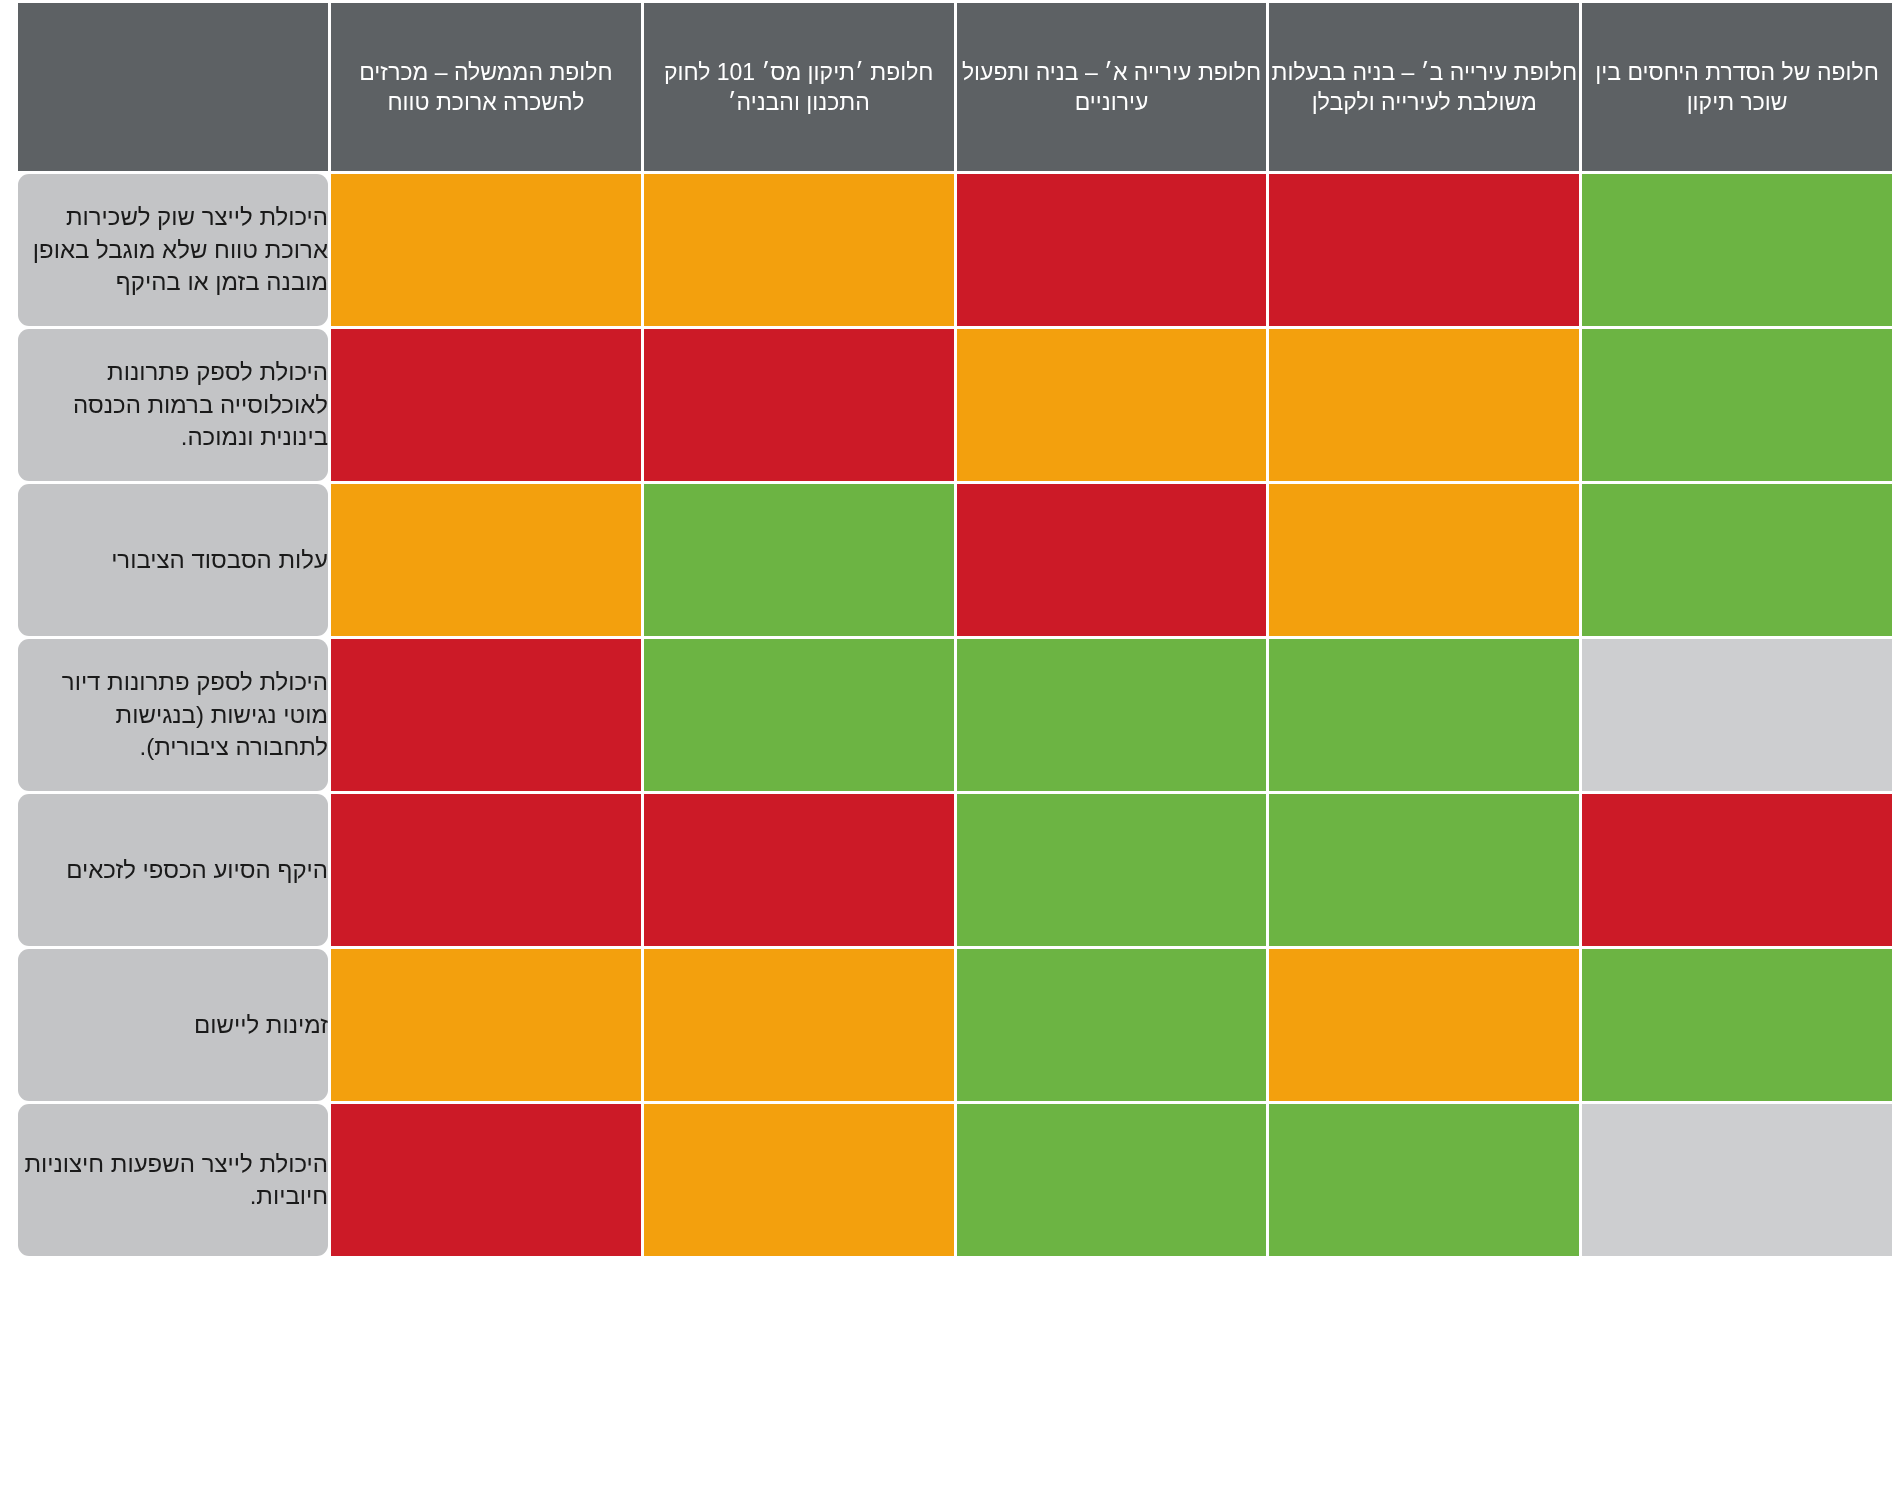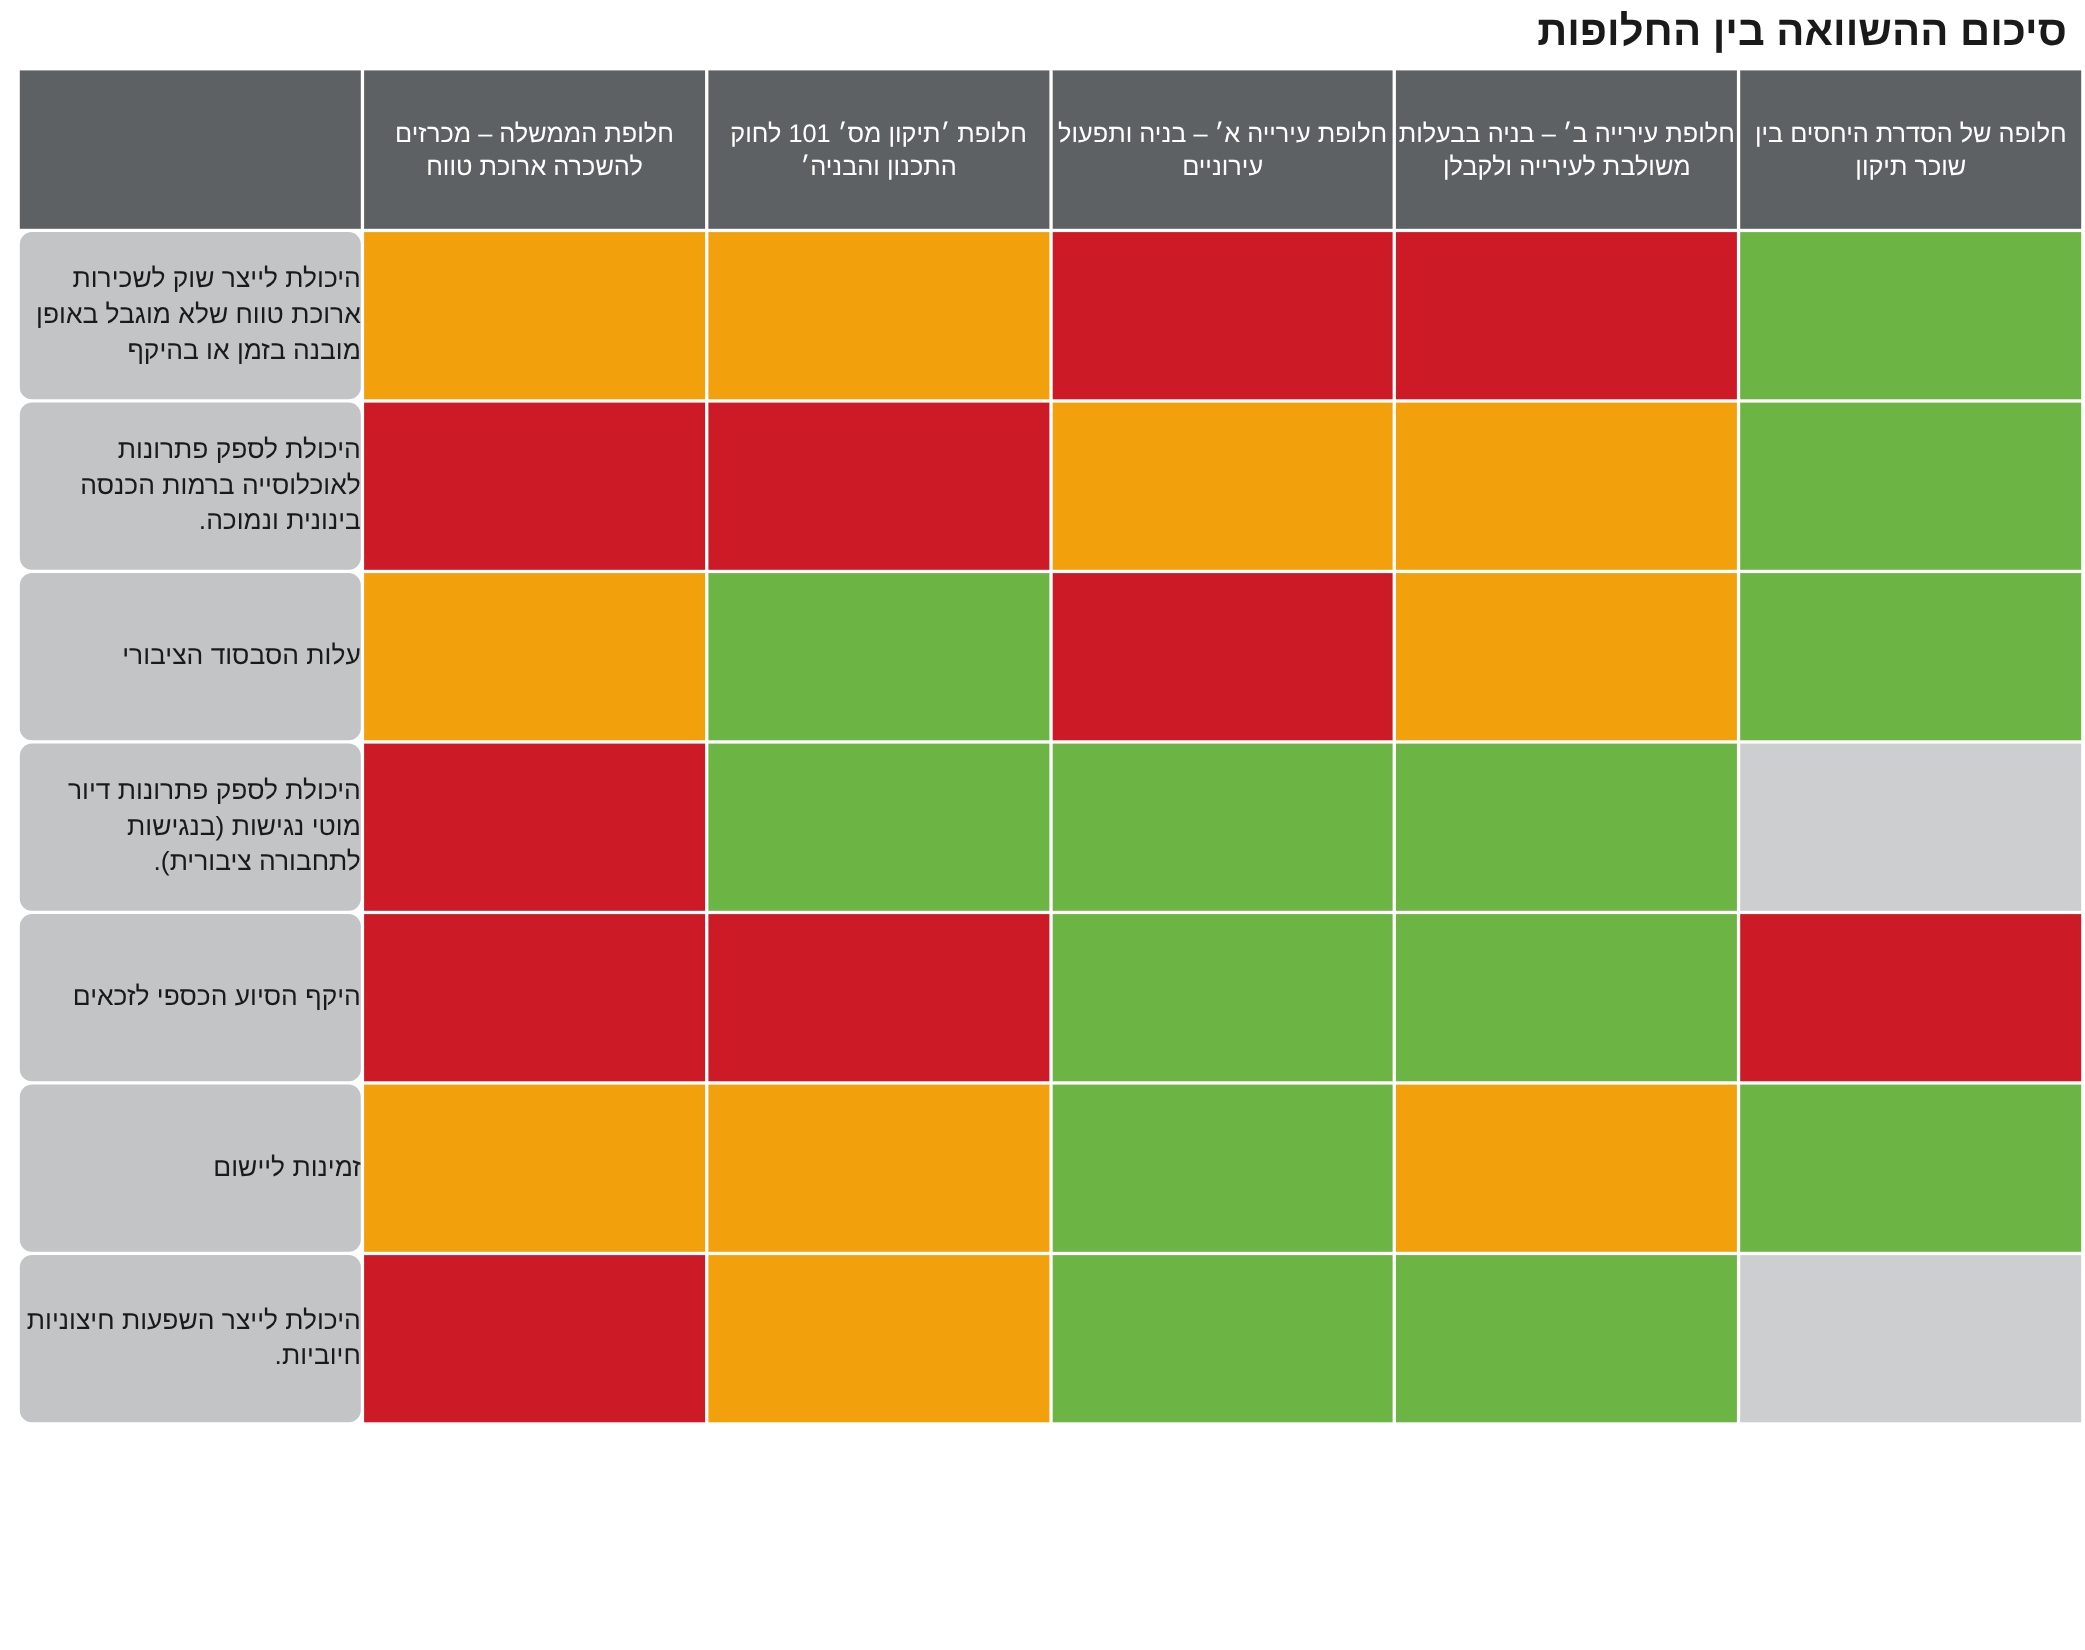--- a/index.html
+++ b/index.html
@@ -41,21 +41,21 @@
     box-sizing: border-box;
   }
   th.col-head {
     background: #5d6164;
     color: #ffffff;
     font-size: 23px;
     font-weight: normal;
     line-height: 1.32;
     text-align: center;
     padding: 12px 10px;
-    height: 144px;
+    height: 168px;
     direction: rtl;
   }
   th.corner {
     background: #5d6164;
     width: 310px;
   }
   td.row-head {
     background: #c3c4c6;
     color: #1a1a1a;
     font-size: 24px;
@@ -72,21 +72,20 @@
   .g { background: #6cb443; }
   .o { background: #f3a00d; }
   .r { background: #cc1a27; }
   .n { background: #cdced0; }
 </style>
 </head>
 <body>
 
 <div id="page">
 
-  <div class="title">סיכום ההשוואה בין החלופות</div>
 
   <table class="matrix">
     <thead>
       <tr>
         <th class="col-head">חלופה של הסדרת היחסים בין שוכר תיקון</th>
         <th class="col-head">חלופת עירייה ב׳ – בניה בבעלות משולבת לעירייה ולקבלן</th>
         <th class="col-head">חלופת עירייה א׳ – בניה ותפעול עירוניים</th>
         <th class="col-head">חלופת ׳תיקון מס׳ 101 לחוק התכנון והבניה׳</th>
         <th class="col-head">חלופת הממשלה – מכרזים להשכרה ארוכת טווח</th>
         <th class="corner"></th>

